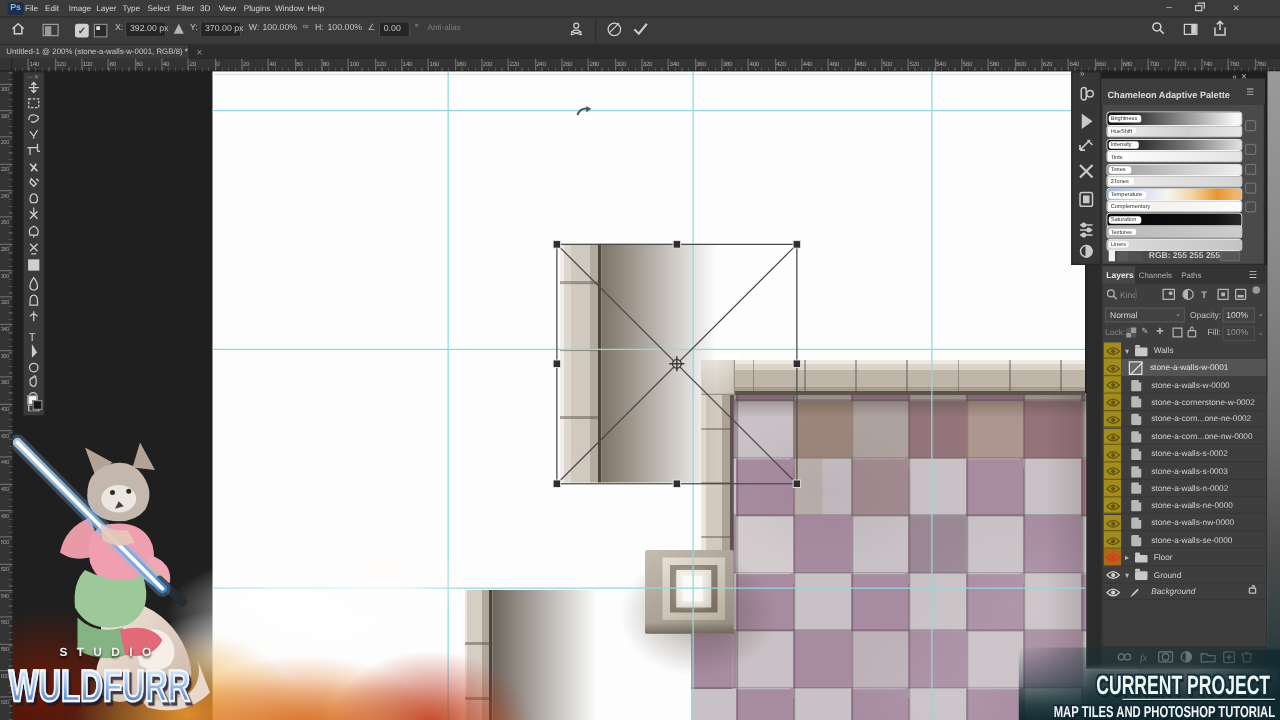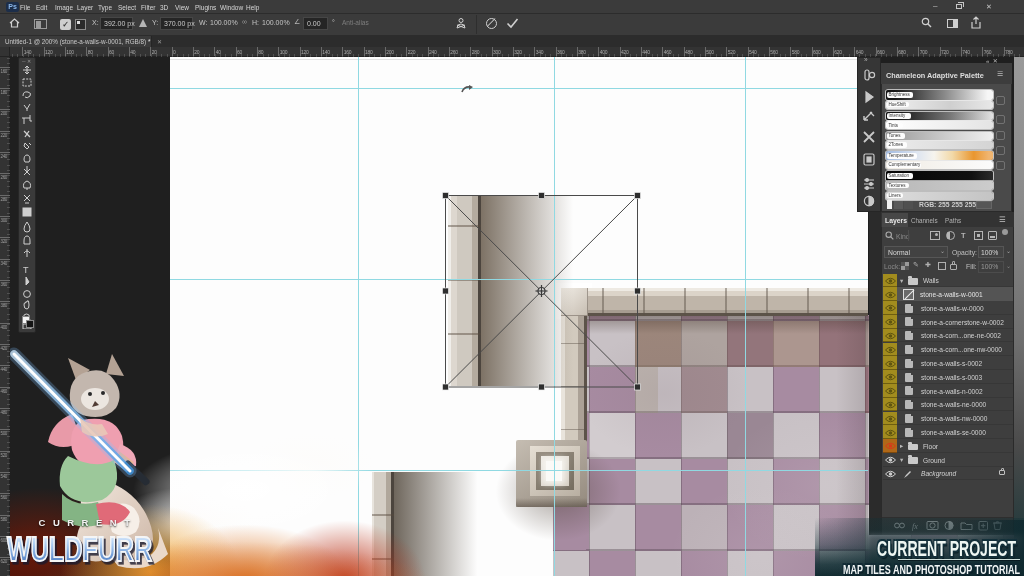--- a/index.html
+++ b/index.html
@@ -353,21 +353,21 @@
 <path d="M86 174 Q110 168 120 182 Q112 198 90 194 Z" fill="#e06a78"></path>
 <path d="M110 122 L124 132 L117 142 L104 132 Z" fill="#e8b498"></path>
 <g>
 <rect x="113" y="133" width="32" height="7" rx="3" transform="rotate(44 120 137)" fill="#262c34"></rect>
 <path d="M4 24 L120 141" stroke="#7ec0ff" stroke-width="13" stroke-linecap="round" opacity="0.25"></path>
 <path d="M4 24 L120 141" stroke="url(#sab)" stroke-width="7.5" stroke-linecap="round" opacity="0.75"></path>
 <path d="M4 24 L120 141" stroke="#ffffff" stroke-width="3" stroke-linecap="round"></path>
 </g>
 <path d="M70 88 Q80 96 92 94 L98 104 Q84 110 72 102 Z" fill="#e8c8b8" opacity="0.9"></path>
 </svg>
-<div class="abs tx" style="left:14px;top:517px;width:148px;text-align:center;font-size:9.5px;font-weight:bold;color:#f2f2f2;letter-spacing:7.5px;text-shadow:0 1px 2px rgba(0,0,0,.8);">CURRENT</div>
+<div class="abs tx" style="left:14px;top:517px;width:148px;text-align:center;font-size:9.5px;font-weight:bold;color:#f2f2f2;letter-spacing:7.5px;text-shadow:0 1px 2px rgba(0,0,0,.8);">STUDIO</div>
 <div class="abs tx" style="left:7px;top:529px;font-size:27px;font-weight:bold;transform:scale(0.93,1.32);transform-origin:left top;background:linear-gradient(180deg,#eaf4ff 8%,#a6c8f0 40%,#4a7ac2 85%);-webkit-background-clip:text;background-clip:text;color:transparent;-webkit-text-stroke:1.4px #f5f5f5;filter:drop-shadow(2px 2px 0 rgba(25,25,45,.8));">WULDFURR</div>
 <div class="abs" style="left:857px;top:57px;width:24px;height:155px;background:#363636;border:1px solid #262626;"></div>
 <div class="abs tx" style="left:864px;top:56px;font-size:6.5px;color:#b0b0b0;">»</div>
 <svg class="abs" style="left:860px;top:68px;" width="18" height="140" viewBox="0 0 18 140">
 <g stroke="#c9c9c9" stroke-width="1.2" fill="none">
 <rect x="5" y="2" width="4" height="10" rx="2"></rect>
         <circle cx="12" cy="7" r="2.6"></circle>
 <path d="M6 24 L13 29 L6 34 Z" fill="#c9c9c9"></path>
 <path d="M4 52 L12 44 M4 52 L4 48 M4 52 L8 52" stroke-width="1.4"></path>
         <path d="M10 44 L14 48"></path>

